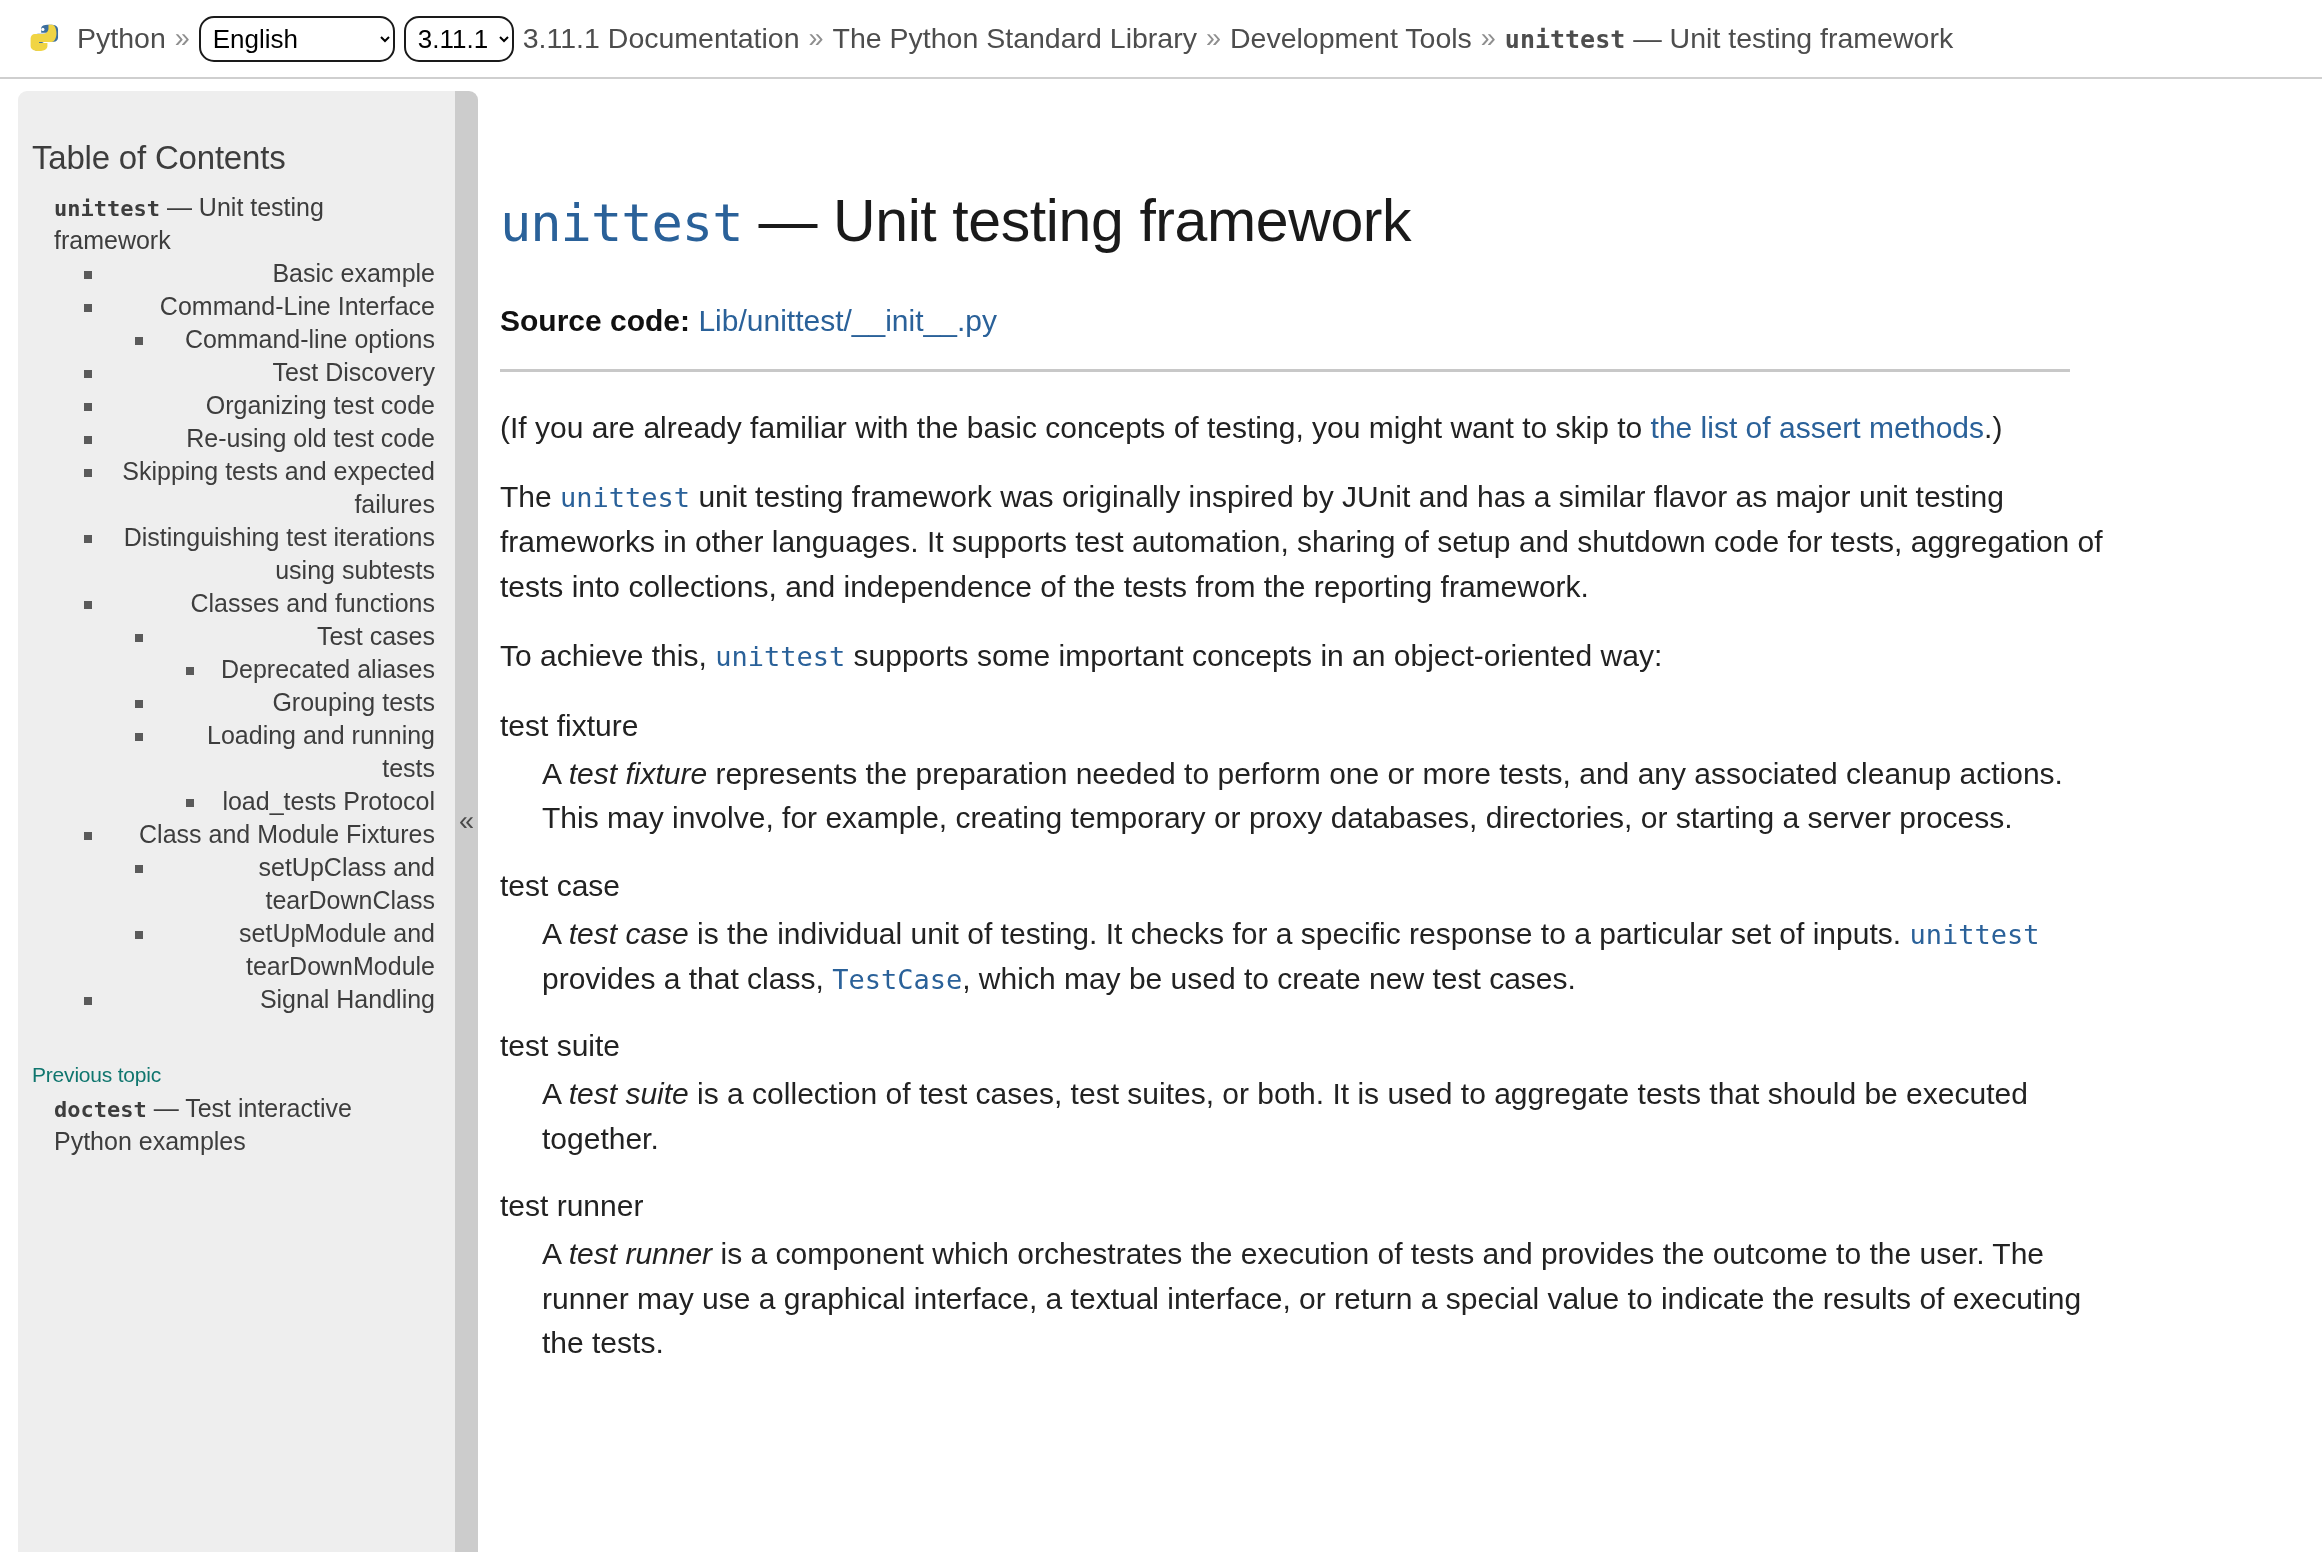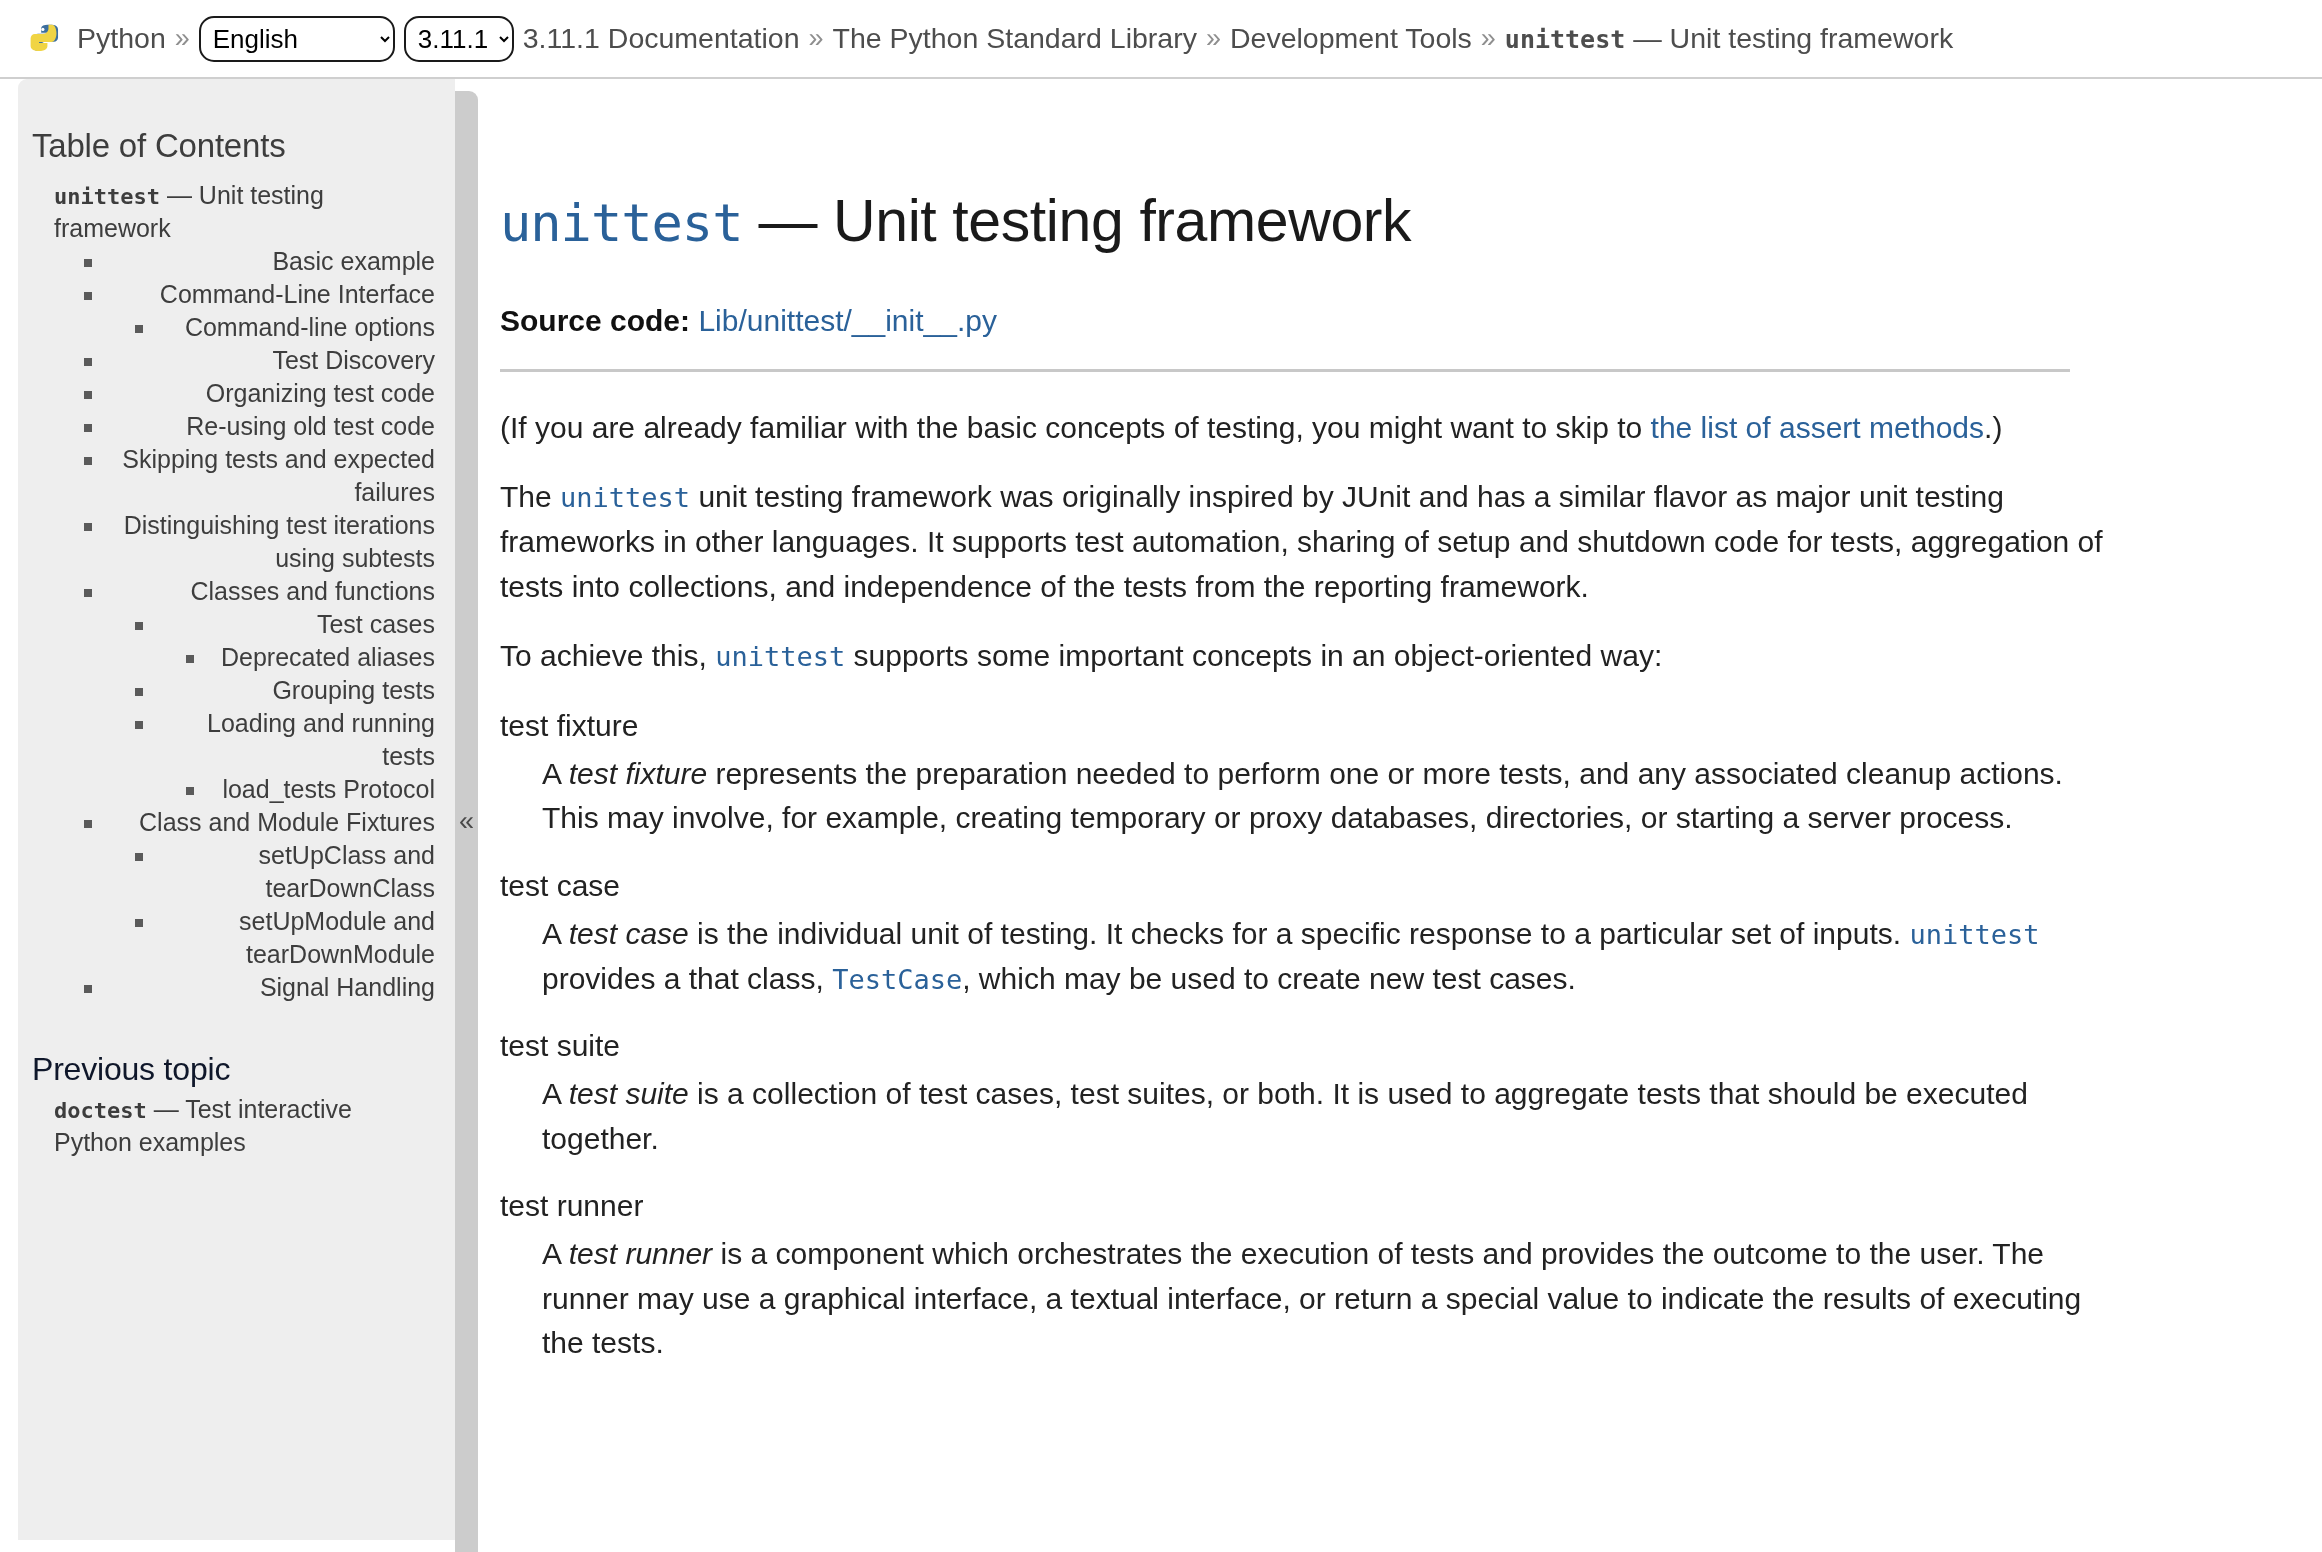--- a/index.html
+++ b/index.html
@@ -81,21 +81,21 @@
     display: flex;
     align-items: flex-start;
     height: 1473px;
   }
 
   
   #sidebar-col {
     width: 460px;
     flex: 0 0 auto;
     position: relative;
-    padding-top: 0;
+    padding-top: 12px;
     padding-left: 18px;
     box-sizing: border-box;
     height: 100%;
   }
   #sidebar {
     background: #eeeeee;
     border-radius: 9px 0 0 0;
     width: 437px;
     height: 1461px;
     box-sizing: border-box;
@@ -104,23 +104,23 @@
     position: relative;
   }
   #sidebar h3 {
     font-size: 33px;
     font-weight: normal;
     color: #3d3d3d;
     margin: 0 0 14px 0;
     letter-spacing: -0.2px;
   }
   #sidebar h4 {
-    font-size: 32px;
+    font-size: 21px;
     font-weight: normal;
-    color: #0f172a;
+    color: #0f766e;
     margin: 47px 0 5px 0;
     letter-spacing: -0.2px;
   }
   #sidebar ul {
     list-style: none;
     margin: 0;
     padding: 0 0 0 22px;
     font-size: 25px;
     line-height: 1.32;
   }

